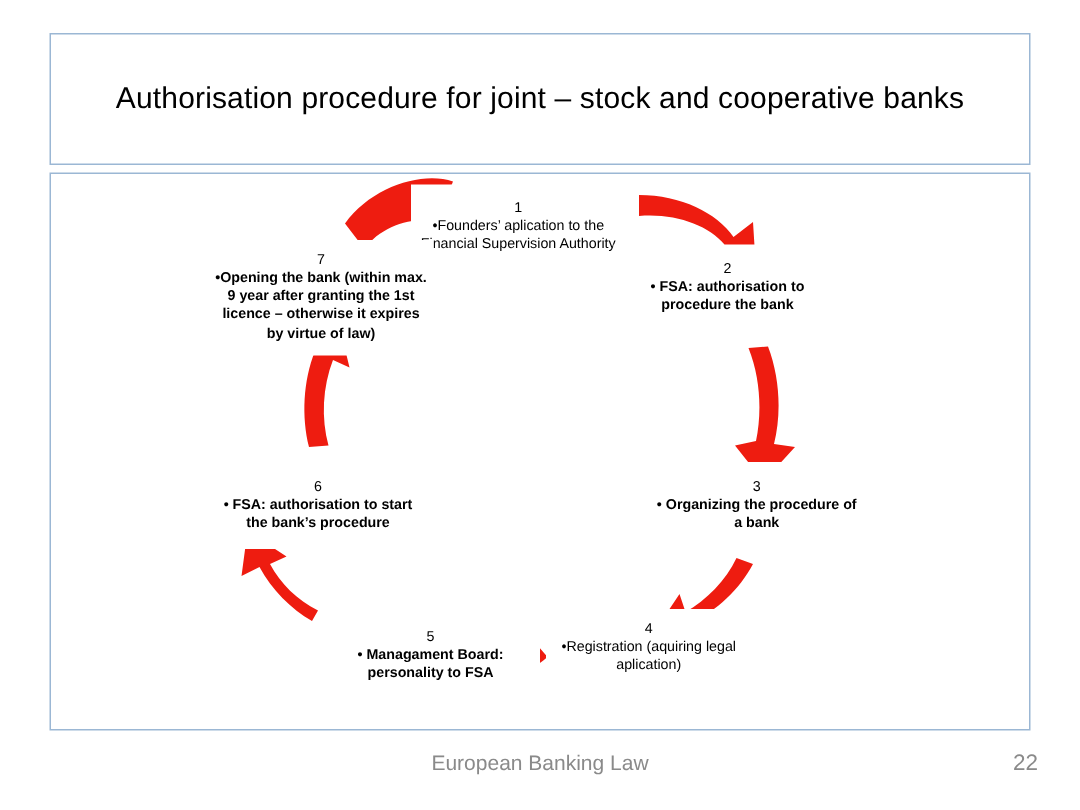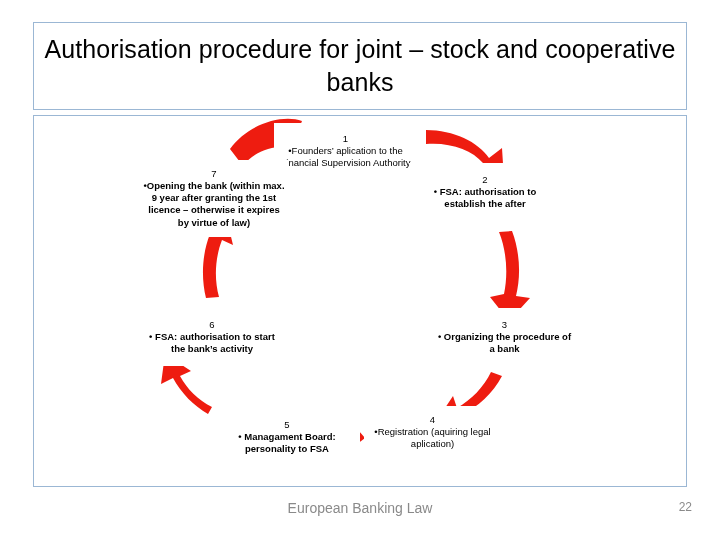--- a/index.html
+++ b/index.html
@@ -27,21 +27,21 @@
     top: 22px;
     width: 654px;
     height: 88px;
     border: 1px solid #9bb7d4;
     box-sizing: border-box;
     display: flex;
     align-items: center;
     justify-content: center;
   }
   .title-text {
-    font-size: 25px;
+    font-size: 20px;
     color: #000000;
     text-align: center;
     line-height: 1.32;
     letter-spacing: 0.1px;
     padding: 0 8px;
   }
   
   .body-box {
     position: absolute;
     left: 33px;
@@ -107,21 +107,21 @@
     top: 500px;
     width: 720px;
     text-align: center;
     font-size: 14px;
     color: #8a8a8a;
   }
   .page-number {
     position: absolute;
     right: 28px;
     top: 500px;
-    font-size: 12px;
+    font-size: 15px;
     color: #8a8a8a;
   }
 </style>
 </head>
 <body>
 
 <div class="slide">
 
   <div class="title-box">
     <div class="title-text">Authorisation procedure for joint – stock and cooperative banks</div>
@@ -149,41 +149,41 @@
         </g>
       </svg>
 
       <div class="node" id="node-1">
         <div class="num">1</div>
         <div class="txt">•Founders’ aplication to the Financial Supervision Authority</div>
       </div>
 
       <div class="node bold" id="node-2">
         <div class="num">2</div>
-        <div class="txt">• FSA: authorisation to establish the after</div>
+        <div class="txt">• FSA: authorisation to procedure the bank</div>
       </div>
 
       <div class="node bold" id="node-3">
         <div class="num">3</div>
         <div class="txt">• Organizing the procedure of a bank</div>
       </div>
 
       <div class="node" id="node-4">
         <div class="num">4</div>
         <div class="txt">•Registration (aquiring legal aplication)</div>
       </div>
 
       <div class="node bold" id="node-5">
         <div class="num">5</div>
         <div class="txt">• Managament Board: personality to FSA</div>
       </div>
 
       <div class="node bold" id="node-6">
         <div class="num">6</div>
-        <div class="txt">• FSA: authorisation to start the bank’s activity</div>
+        <div class="txt">• FSA: authorisation to start the bank’s procedure</div>
       </div>
 
       <div class="node bold" id="node-7">
         <div class="num">7</div>
         <div class="txt">•Opening the bank (within max. 9 year after granting the 1st licence – otherwise it expires by virtue of law)</div>
       </div>
 
     </div>
   </div>
 

